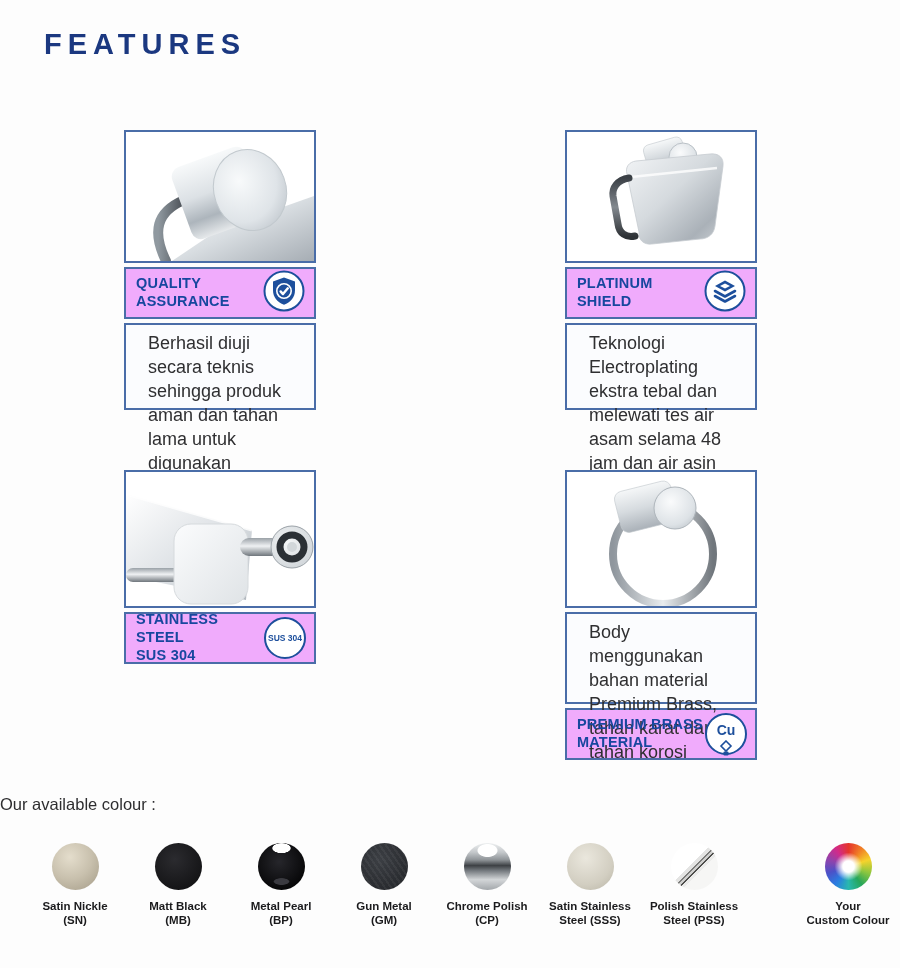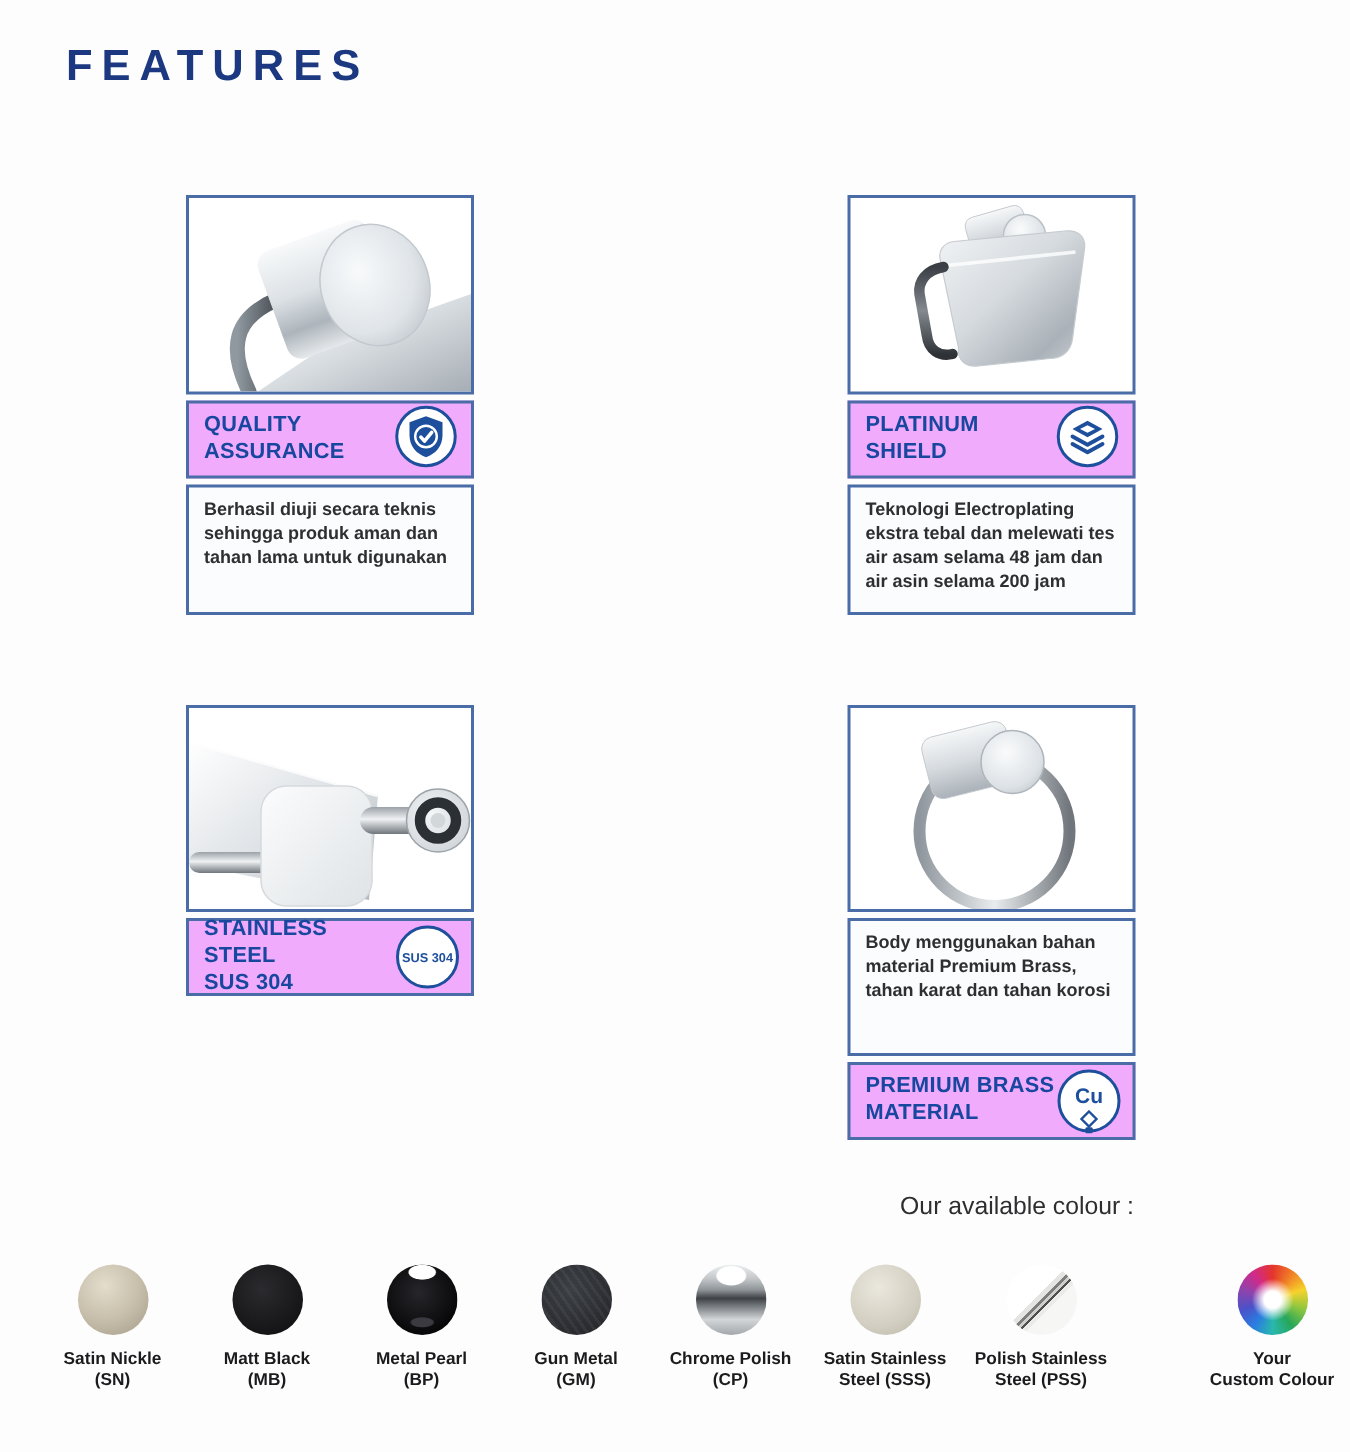--- a/index.html
+++ b/index.html
@@ -22,32 +22,32 @@
   .row2 .img-box{height:138px;}
   .title-box{
     height:52px;display:flex;align-items:center;justify-content:space-between;
     padding:0 8px 0 10px;background:#f0abfc;
   }
   .card-title{
     font-size:14.5px;font-weight:800;color:#17479e;line-height:1.22;letter-spacing:.2px;
   }
   .desc-box{height:87px;padding:7px 10px;background:#fbfcfe;}
   .row2 .desc-box{height:92px;}
-  .card-desc{font-size:12px;font-weight:700;color:#2f2f31;line-height:1.33;}
+  .card-desc{font-size:18px;font-weight:400;color:#2f2f31;line-height:1.33;margin-left:12px;}
   .icon-wrap{flex:0 0 auto;}
   .badge-circle{
     box-sizing:border-box;width:42px;height:42px;border:2.5px solid #1d4f9c;border-radius:50%;
     display:flex;align-items:center;justify-content:center;position:relative;background:#fff;
   }
   .badge-sus{font-size:8.5px;font-weight:800;color:#1d4f9c;white-space:nowrap;}
   .badge-cu{font-size:14px;font-weight:800;color:#1d4f9c;margin-top:-8px;}
   .cu-gem{position:absolute;left:50%;bottom:-3px;transform:translateX(-50%);}
   
   #colour-heading{
-    position:absolute;top:795px;left:0;width:756px;text-align:right;
+    position:absolute;top:795px;left:0;width:756px;text-align:left;
     font-size:16.5px;font-weight:400;color:#2e2e30;
   }
   .swatch-col{position:absolute;top:843px;width:100px;text-align:center;}
   .swatch{
     width:47px;height:47px;border-radius:50%;margin:0 auto;
   }
   .swatch-label{margin-top:9px;font-size:11.5px;font-weight:600;color:#1b1b1d;line-height:1.25;}
   .sw-sn{background:radial-gradient(circle at 38% 30%, #e4ddcc 0%, #c8c0ad 50%, #a39a86 100%);}
   .sw-mb{background:radial-gradient(circle at 42% 35%, #2b2b2f 0%, #141416 75%);}
   .sw-bp{background:

